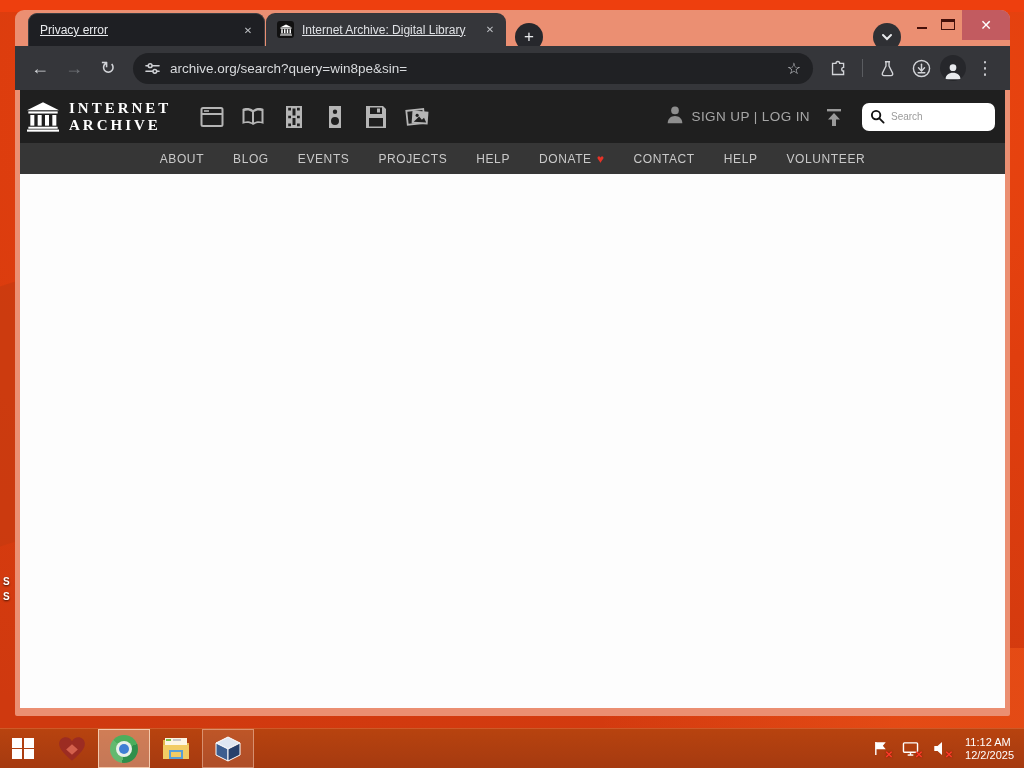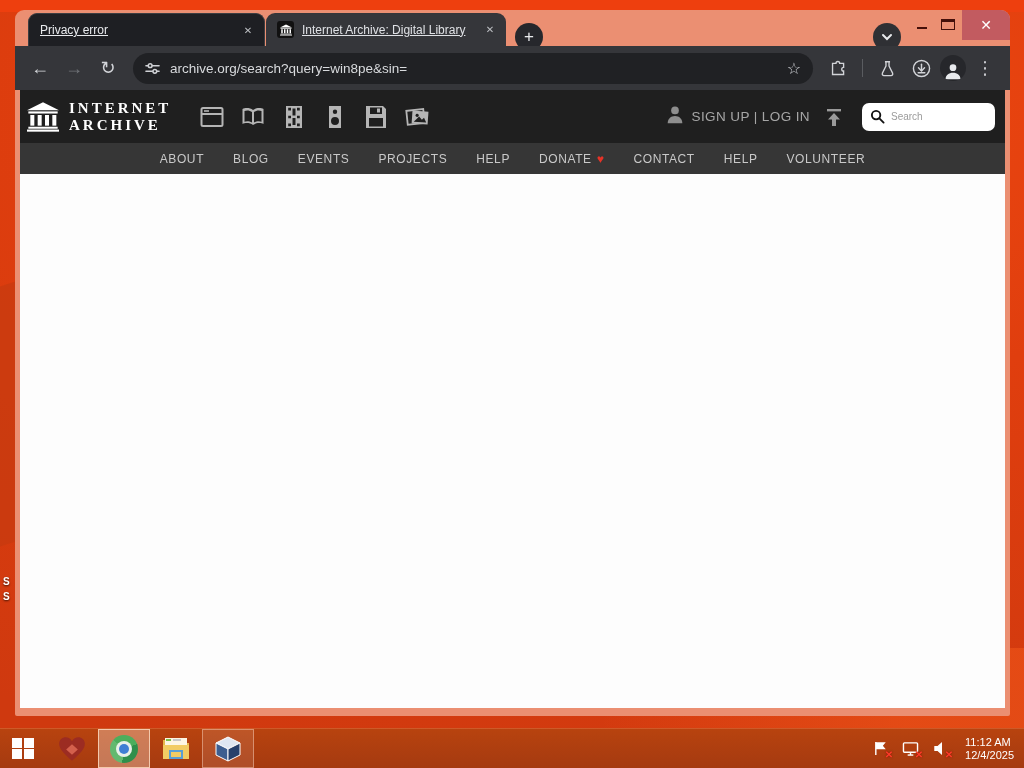--- a/index.html
+++ b/index.html
@@ -368,16 +368,16 @@
       <span class="red-x">✕</span>
     </span>
     <span class="tray-ico">
       <svg viewBox="0 0 16 16" width="15" height="15" stroke-width="1.2">
         <polygon points="2,6 5,6 9,2.5 9,13.5 5,10 2,10" fill="#fff"></polygon>
       </svg>
       <span class="red-x">✕</span>
     </span>
     <div class="clock">
       <div>11:12 AM</div>
-      <div>12/4/2025</div>
+      <div>12/2/2025</div>
     </div>
   </div>
 </div>
 
 </body></html>

